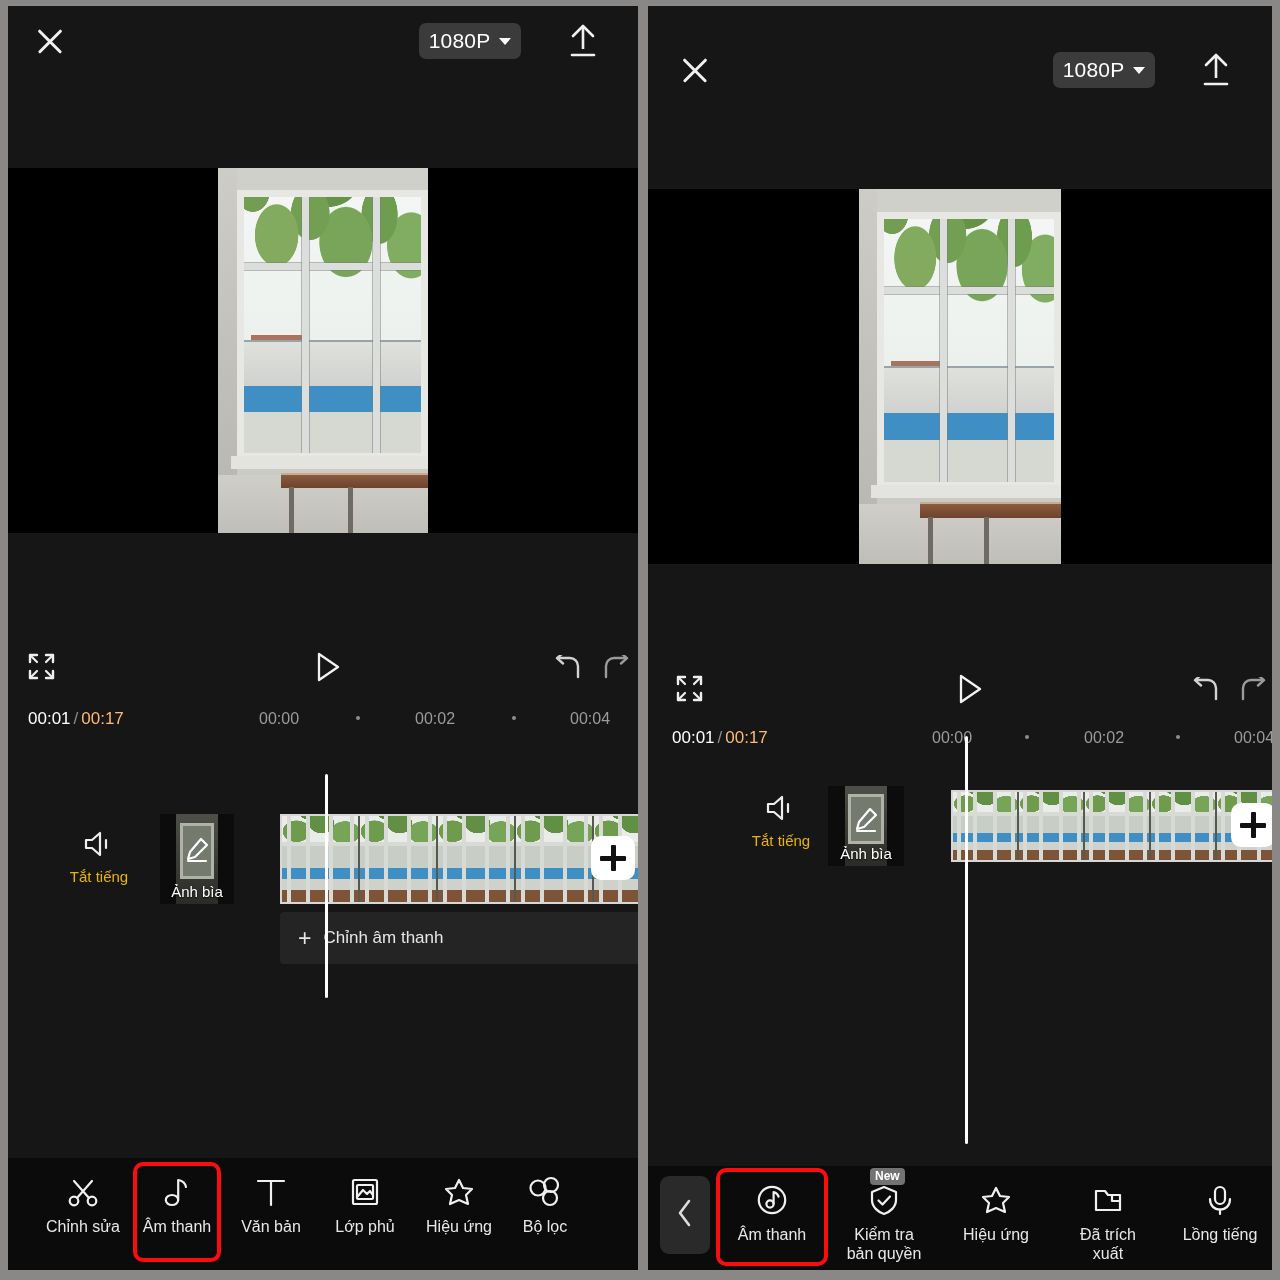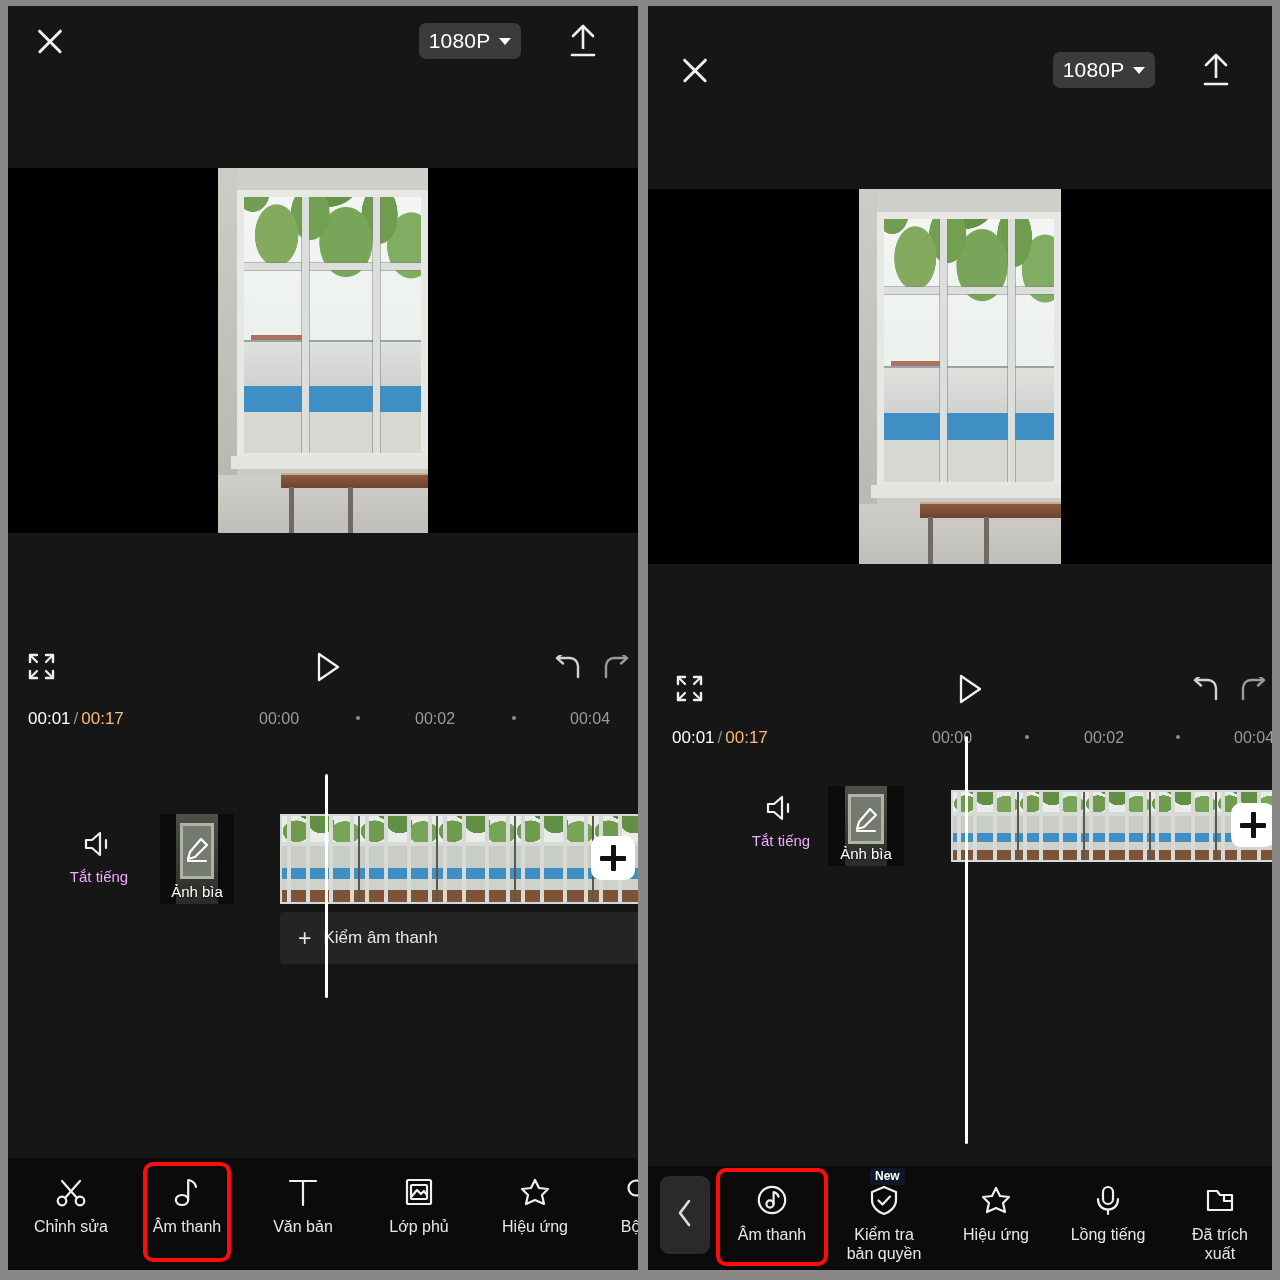--- a/index.html
+++ b/index.html
@@ -137,21 +137,21 @@
   .time-cur{ position:absolute; color:#fff; font-size:17px; }
   .time-cur .sep{ color:#8b8b8b; padding:0 3px; }
   .time-cur .tot{ color:#fdba74; }
   .tick-lbl{ position:absolute; color:#9b9b9b; font-size:16px; }
   .tick-dot{ position:absolute; width:4px;height:4px;border-radius:50%;
              background:#8e8e8e; }
 
   
   .timeline{ position:absolute; left:0; right:0; }
   .mute-btn{ position:absolute; text-align:center; }
-  .mute-btn .lbl{ color:#f0abfc; font-size:15px; margin-top:6px; display:block; }
+  .mute-btn .lbl{ color:#eab308; font-size:15px; margin-top:6px; display:block; }
   .cover-thumb{
     position:absolute; background:#0c0c0c;
     display:flex; align-items:flex-end; justify-content:center;
     overflow:hidden;
   }
   .cover-thumb .mini{
     position:absolute; left:22%; top:0; width:56%; height:100%;
     background:linear-gradient(#4e4f48,#2b2c27);
     overflow:hidden;
   }
@@ -225,21 +225,21 @@
     color:#e8e8e8; font-size:16px; margin-top:6px; text-align:center;
     line-height:1.18; white-space:pre-line;
   }
   .hl{
     position:absolute;
     border:4px solid #fb0d0d; border-radius:10px;
     pointer-events:none;
   }
   .badge-new{
     position:absolute; top:2px; left:50%; transform:translateX(-14px);
-    background:#0f172a; color:#fff; font-size:12px; font-weight:bold;
+    background:#737373; color:#fff; font-size:12px; font-weight:bold;
     padding:1px 5px; border-radius:4px; line-height:1.25;
   }
   .back-btn{
     position:absolute; background:#2a2a2a; border-radius:9px;
     display:flex; align-items:center; justify-content:center;
   }
 </style>
 </head>
 <body>
 
@@ -390,27 +390,27 @@
             <div class="bar-v" style="left:6%"></div>
             <div class="bar-v" style="left:32%"></div>
             <div class="bar-h" style="top:30%"></div>
           </div>
         </div>
 
       <div class="plus-btn" style="left:583px; top:90px; width:44px; height:44px;"></div>
 
       <div class="add-audio" style="left:272px; top:166px; width:400px; height:52px;">
         <span class="p">+</span>
-        <span>Kiểm âm thanh</span>
+        <span>Chỉnh âm thanh</span>
       </div>
 
       <div class="playhead" style="left:317px; top:28px; height:224px;"></div>
     </div>
 
-    <div class="toolbar" id="left-toolbar" style="height:112px; padding-left:16px;gap:22px;">
+    <div class="toolbar" id="left-toolbar" style="height:112px; padding-left:28px;">
         <div class="tool" style="width: 94px;">
           <span class="ico">
             <svg width="32" height="30" viewBox="0 0 32 30">
               <circle cx="7" cy="24" r="4.3" stroke="#f0f0f0" stroke-width="2.2" fill="none" stroke-linecap="round" stroke-linejoin="round"></circle>
               <circle cx="25" cy="24" r="4.3" stroke="#f0f0f0" stroke-width="2.2" fill="none" stroke-linecap="round" stroke-linejoin="round"></circle>
               <path d="M10 21 L25 4 M22 21 L7 4" stroke="#f0f0f0" stroke-width="2.2" fill="none" stroke-linecap="round" stroke-linejoin="round"></path>
             </svg>
           </span>
           <span class="lbl">Chỉnh sửa</span>
         </div>
@@ -651,32 +651,32 @@
           <span class="ico">
             <svg width="32" height="31" viewBox="0 0 32 31">
               <path d="M16 3 L20 11 L29 12 L23 18 L25 27 L16 23 L7 27 L9 18 L3 12 L12 11 Z" stroke="#f0f0f0" stroke-width="2.2" fill="none" stroke-linecap="round" stroke-linejoin="round"></path>
             </svg>
           </span>
           <span class="lbl">Hiệu ứng</span>
         </div>
         <div class="tool" style="width: 112px;">
           <span class="ico">
             <svg width="32" height="32" viewBox="0 0 32 32">
+              <path d="M4 7 L13 7 L16 11 L28 11 L28 26 L4 26 Z" stroke="#f0f0f0" stroke-width="2.2" fill="none" stroke-linecap="round" stroke-linejoin="round"></path>
+              <path d="M20 11 L20 17 L28 17" stroke="#f0f0f0" stroke-width="2.2" fill="none" stroke-linecap="round" stroke-linejoin="round"></path>
+            </svg>
+          </span>
+          <span class="lbl">Đã trích
+xuất</span>
+        </div>
+        <div class="tool" style="width: 112px;">
+          <span class="ico">
+            <svg width="32" height="32" viewBox="0 0 32 32">
               <rect x="11" y="3" width="10" height="17" rx="5" stroke="#f0f0f0" stroke-width="2.2" fill="none" stroke-linecap="round" stroke-linejoin="round"></rect>
               <path d="M6 15 C6 22 10.5 25.5 16 25.5 C21.5 25.5 26 22 26 15" stroke="#f0f0f0" stroke-width="2.2" fill="none" stroke-linecap="round" stroke-linejoin="round"></path>
               <path d="M16 25.5 L16 30" stroke="#f0f0f0" stroke-width="2.2" fill="none" stroke-linecap="round" stroke-linejoin="round"></path>
             </svg>
           </span>
           <span class="lbl">Lồng tiếng</span>
         </div>
-        <div class="tool" style="width: 112px;">
-          <span class="ico">
-            <svg width="32" height="32" viewBox="0 0 32 32">
-              <path d="M4 7 L13 7 L16 11 L28 11 L28 26 L4 26 Z" stroke="#f0f0f0" stroke-width="2.2" fill="none" stroke-linecap="round" stroke-linejoin="round"></path>
-              <path d="M20 11 L20 17 L28 17" stroke="#f0f0f0" stroke-width="2.2" fill="none" stroke-linecap="round" stroke-linejoin="round"></path>
-            </svg>
-          </span>
-          <span class="lbl">Đã trích
-xuất</span>
-        </div>
       </div>
   </div>
 </div>
 
 </body></html>

